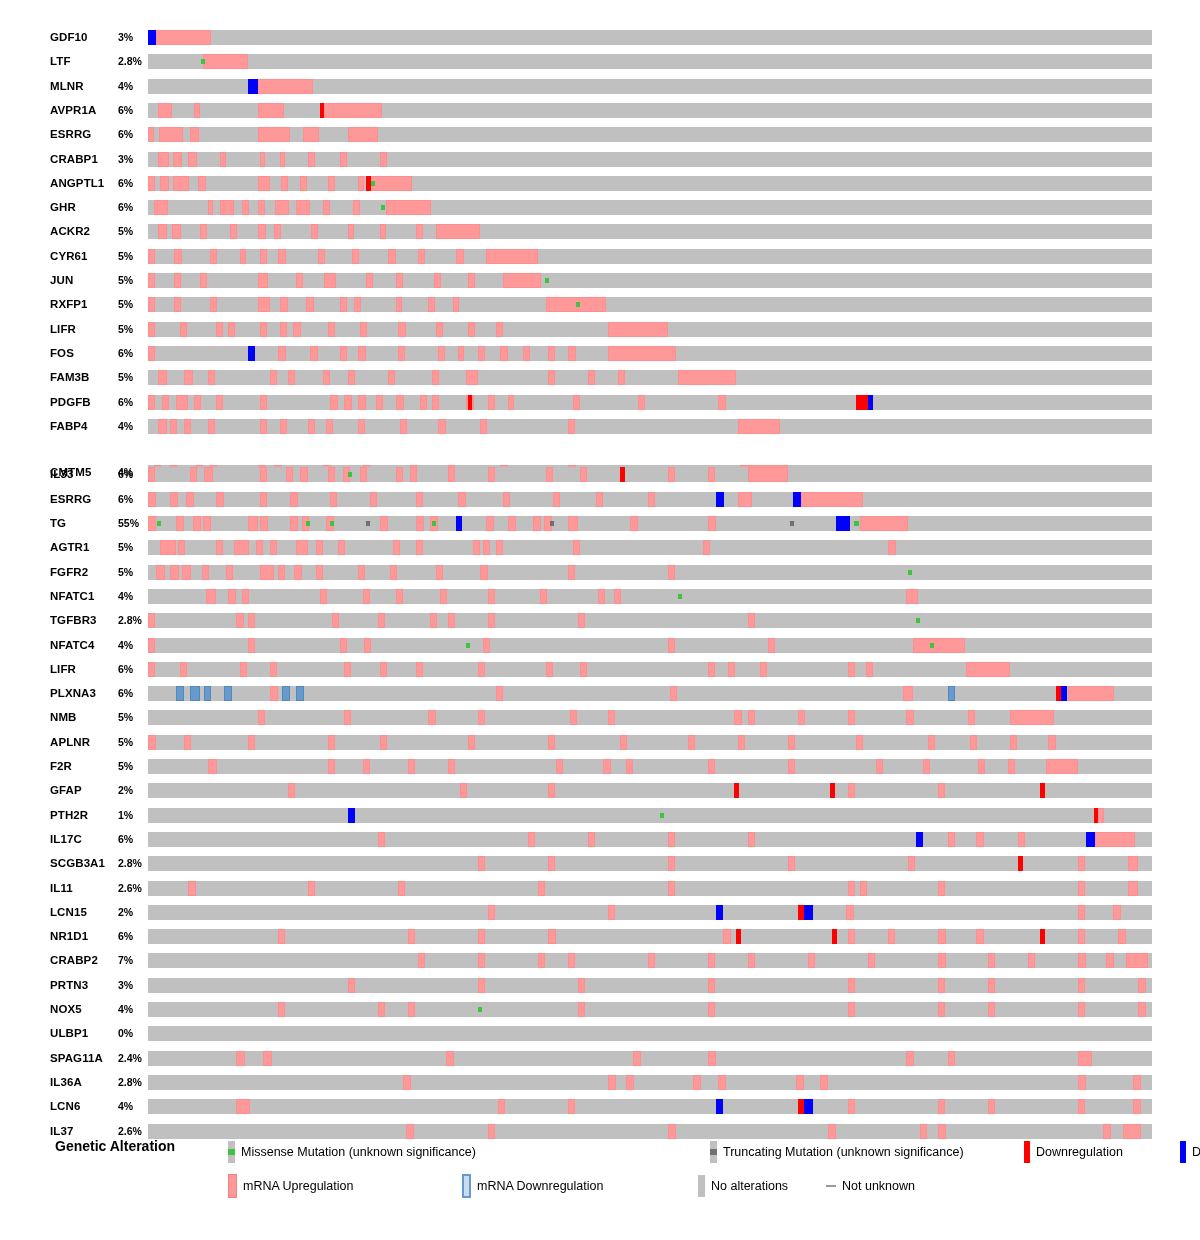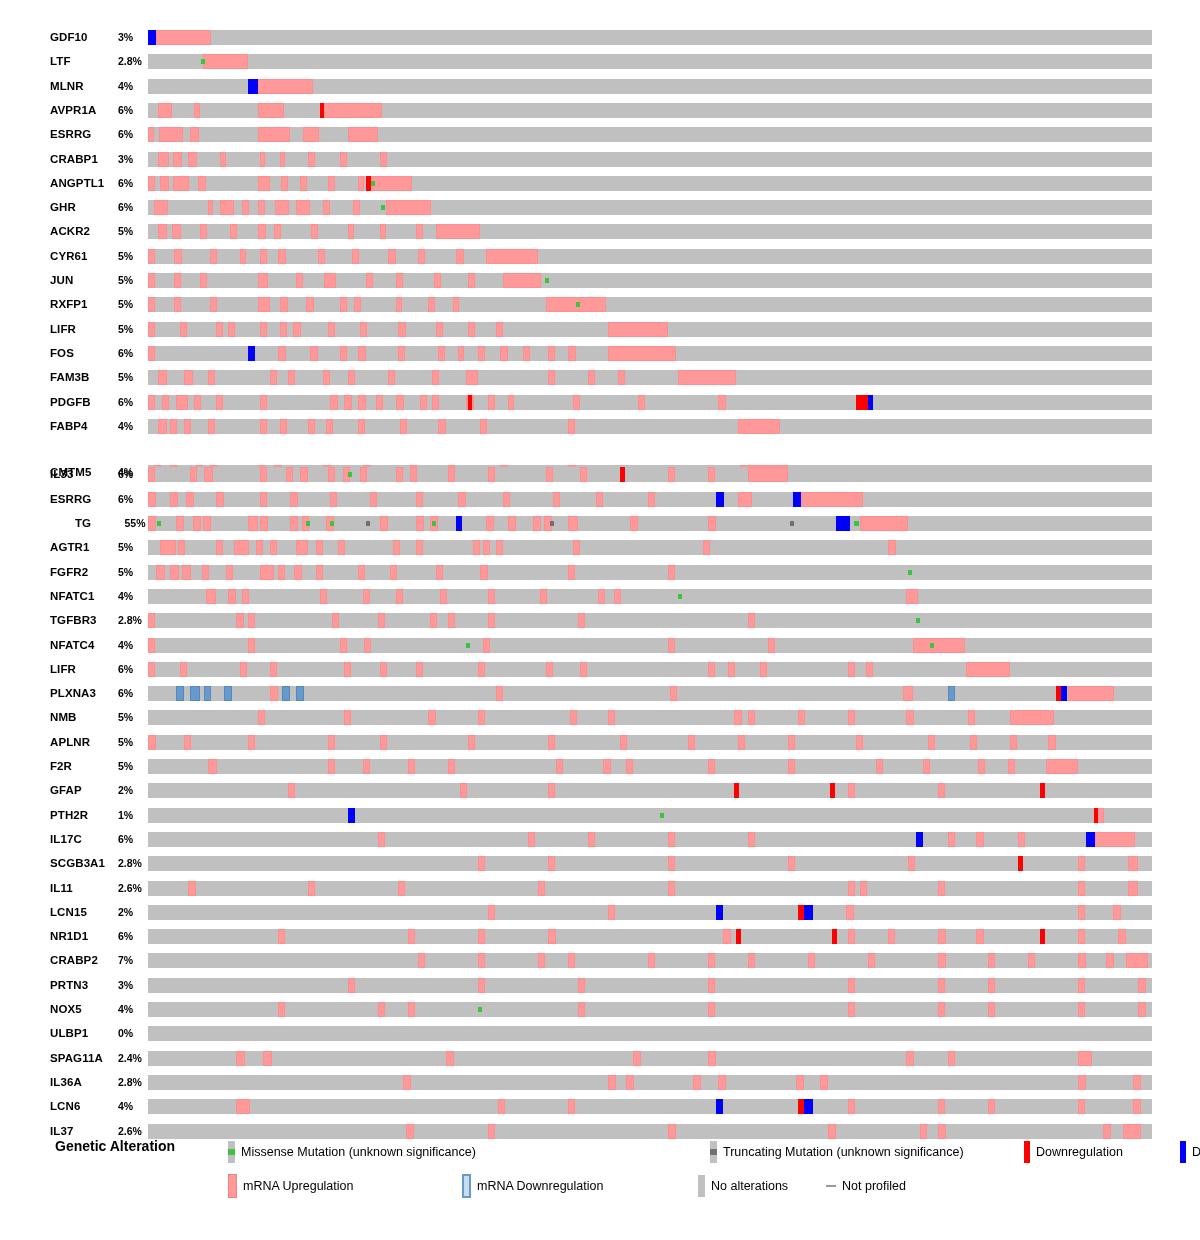--- a/index.html
+++ b/index.html
@@ -486,21 +486,21 @@
           <div class="cell c-up" style="left: 355px; width: 7px;"></div>
           <div class="cell c-up" style="left: 405px; width: 7px;"></div>
           <div class="cell c-up" style="left: 448px; width: 7px;"></div>
           <div class="cell c-up" style="left: 500px; width: 7px;"></div>
           <div class="cell c-del" style="left: 568px; width: 8px;"></div>
           <div class="cell c-up" style="left: 590px; width: 14px;"></div>
           <div class="cell c-del" style="left: 645px; width: 8px;"></div>
           <div class="cell c-up" style="left: 653px; width: 62px;"></div>
         </div>
       </div>
-      <div class="row" style="top: 516px; text-align: center;">
+      <div class="row" style="top: 516px;">
         <div class="gene-label">TG</div>
         <div class="gene-pct">55%</div>
         <div class="track">
           <div class="cell c-up" style="left: 0px; width: 8px;"></div>
           <div class="cell c-mis" style="left: 9px; width: 4px;"></div>
           <div class="cell c-up" style="left: 28px; width: 8px;"></div>
           <div class="cell c-up" style="left: 45px; width: 8px;"></div>
           <div class="cell c-up" style="left: 55px; width: 8px;"></div>
           <div class="cell c-up" style="left: 100px; width: 10px;"></div>
           <div class="cell c-up" style="left: 112px; width: 8px;"></div>
@@ -984,17 +984,17 @@
         <div class="legend-item" style="left: 462px; top: 44px;">
           <span class="sw sw-downreg"></span>
           <span class="lbl">mRNA Downregulation</span>
         </div>
         <div class="legend-item" style="left: 698px; top: 44px;">
           <span class="sw sw-none"></span>
           <span class="lbl">No alterations</span>
         </div>
         <div class="legend-item" style="left: 826px; top: 44px;">
           <span class="sw sw-np"></span>
-          <span class="lbl">Not profiled</span>
+          <span class="lbl">Not unknown</span>
         </div>
       </div>
   </div>
 </div>
 
 </body></html>

